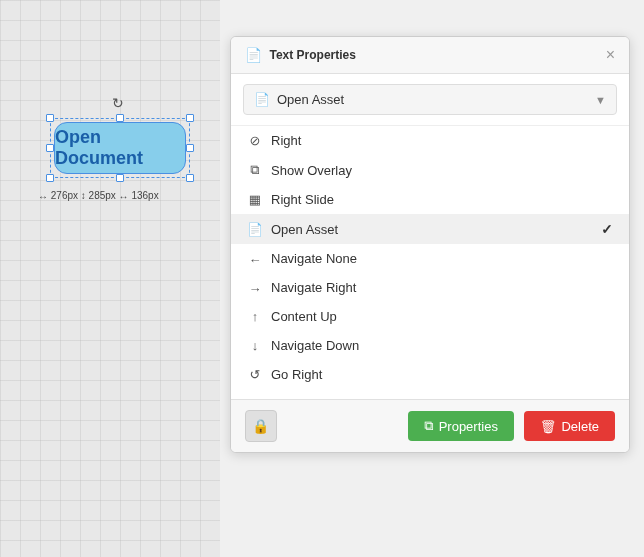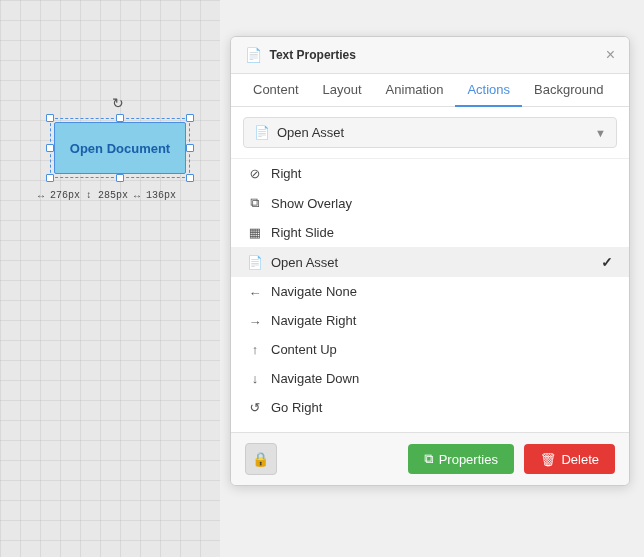--- a/index.html
+++ b/index.html
@@ -55,22 +55,22 @@
       position: absolute;
       top: 4px; left: 4px;
       right: 4px; bottom: 4px;
       background: #87ceeb;
       border: 1.5px solid #4a90e2;
       display: flex;
       align-items: center;
       justify-content: center;
       color: #1a5fa8;
       font-weight: 600;
-      font-size: 13px;
-      border-radius: 2px;
+      font-size: 18px;
+      border-radius: 13px;
     }
 
     
     .handle {
       position: absolute;
       width: 8px;
       height: 8px;
       background: white;
       border: 1.5px solid #4a90e2;
       border-radius: 1px;
@@ -85,21 +85,20 @@
     .handle.br { bottom: -4px; right: -4px; }
 
     .size-label {
       position: absolute;
       top: 190px;
       left: 38px;
       font-size: 10px;
       color: #444;
       white-space: nowrap;
       background: transparent;
-      font-family: Liberation Mono, monospace;
     }
 
     
     .panel {
       position: absolute;
       top: 36px;
       left: 230px;
       width: 400px;
       background: white;
       border: 1px solid #ccc;
@@ -318,37 +317,20 @@
 <div class="panel">
 
   <div class="panel-header">
     <div class="panel-title-area">
       <span class="panel-title-icon">📄</span>
       <span class="panel-title-text">Text Properties</span>
     </div>
     <span class="panel-close">×</span>
   </div>
 
-  <div class="tabs">
-    <div class="tab">
-      <span>Content</span>
-    </div>
-    <div class="tab">
-      <span>Layout</span>
-    </div>
-    <div class="tab">
-      <span>Animation</span>
-    </div>
-    <div class="tab active">
-      <span>Actions</span>
-    </div>
-    <div class="tab">
-      <span>Background</span>
-    </div>
-  </div>
 
   <div class="dropdown-wrapper">
     <div class="dropdown-button">
       <div class="dropdown-button-left">
         <span class="menu-icon">📄</span>
         <span>Open Asset</span>
       </div>
       <span class="dropdown-arrow">▼</span>
     </div>
   </div>

